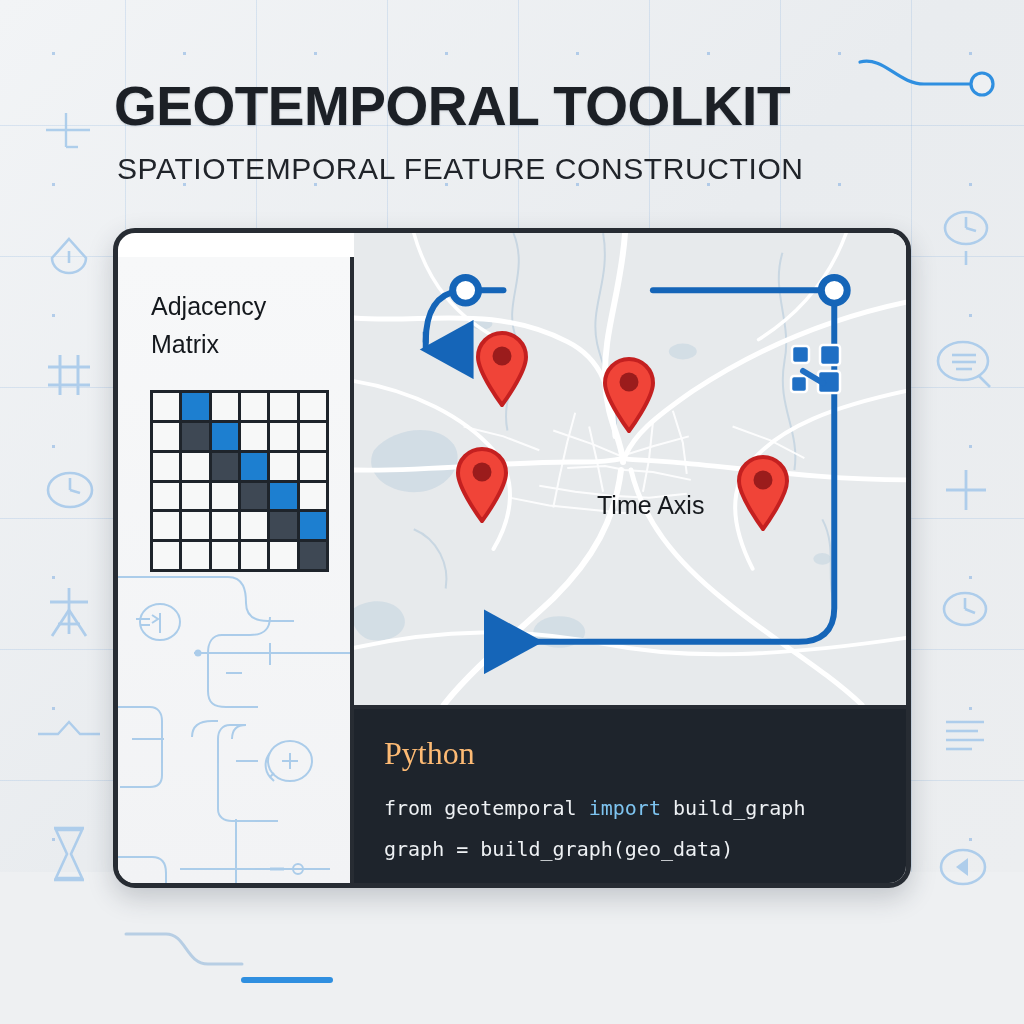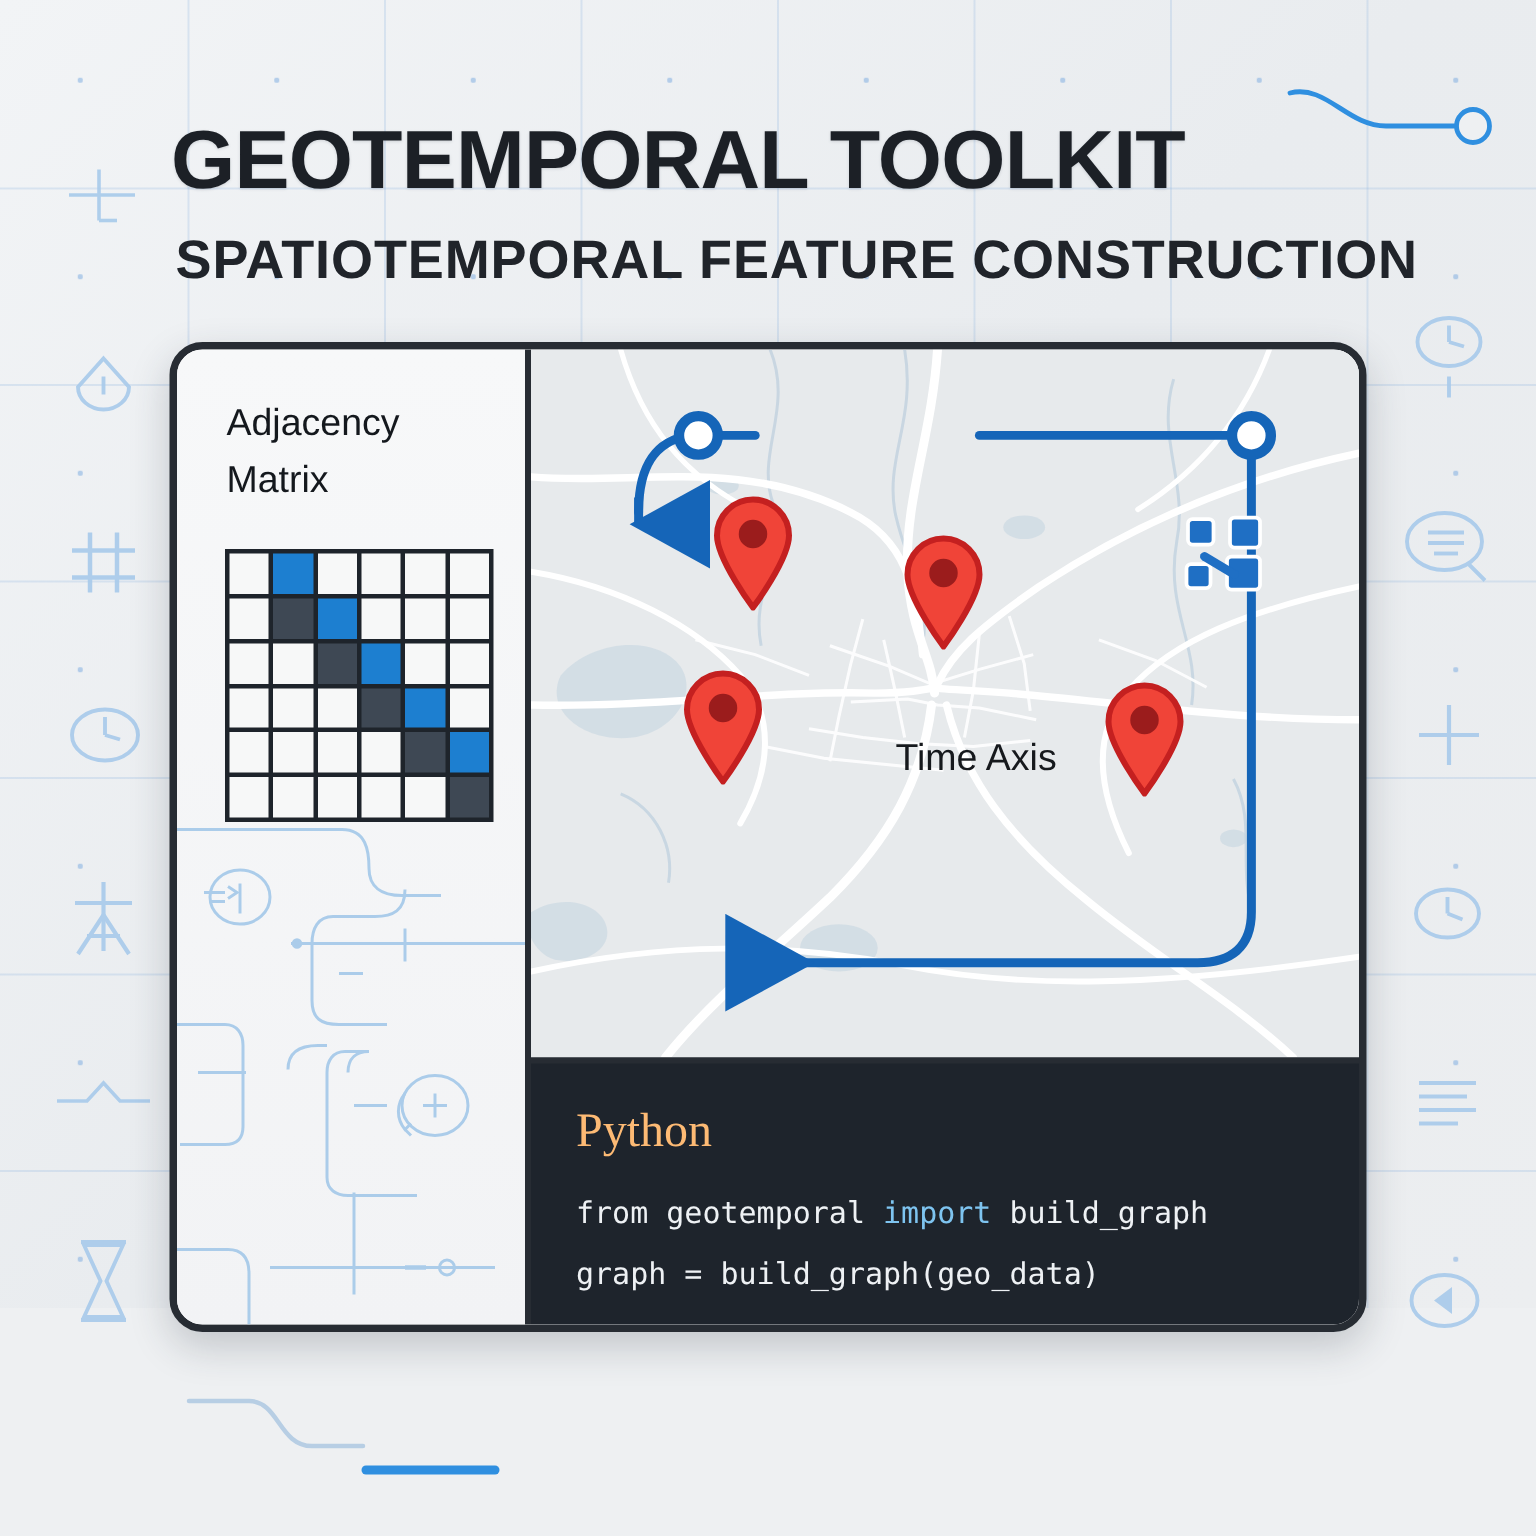--- a/index.html
+++ b/index.html
@@ -50,22 +50,22 @@
     font-size: 55px;
     font-weight: 700;
     letter-spacing: -0.5px;
     color: #1c2026;
     white-space: nowrap;
     text-shadow: 0 1px 2px rgba(80,90,105,.22);
   }
   .subtitle {
     position: absolute;
     left: 117px; top: 152px;
-    font-size: 36px;
-    font-weight: 700;
+    font-size: 30px;
+    font-weight: 400;
     letter-spacing: .6px;
     color: #20242a;
     white-space: nowrap;
   }
 
   
   .panel {
     position: absolute;
     left: 113px; top: 228px;
     width: 798px; height: 660px;
@@ -78,20 +78,21 @@
   }
 
   
   .sidebar {
     position: relative;
     width: 236px;
     flex: 0 0 236px;
     background: linear-gradient(180deg,#f7f8f9 0%, #f2f3f5 100%);
     border-right: 4px solid #272c33;
     overflow: hidden;
+    margin-top: 24px;
   }
   .sidebar-title {
     position: absolute;
     left: 33px; top: 30px;
     font-size: 25px;
     line-height: 38px;
     color: #14181d;
     font-weight: 400;
     width: 180px;
   }

